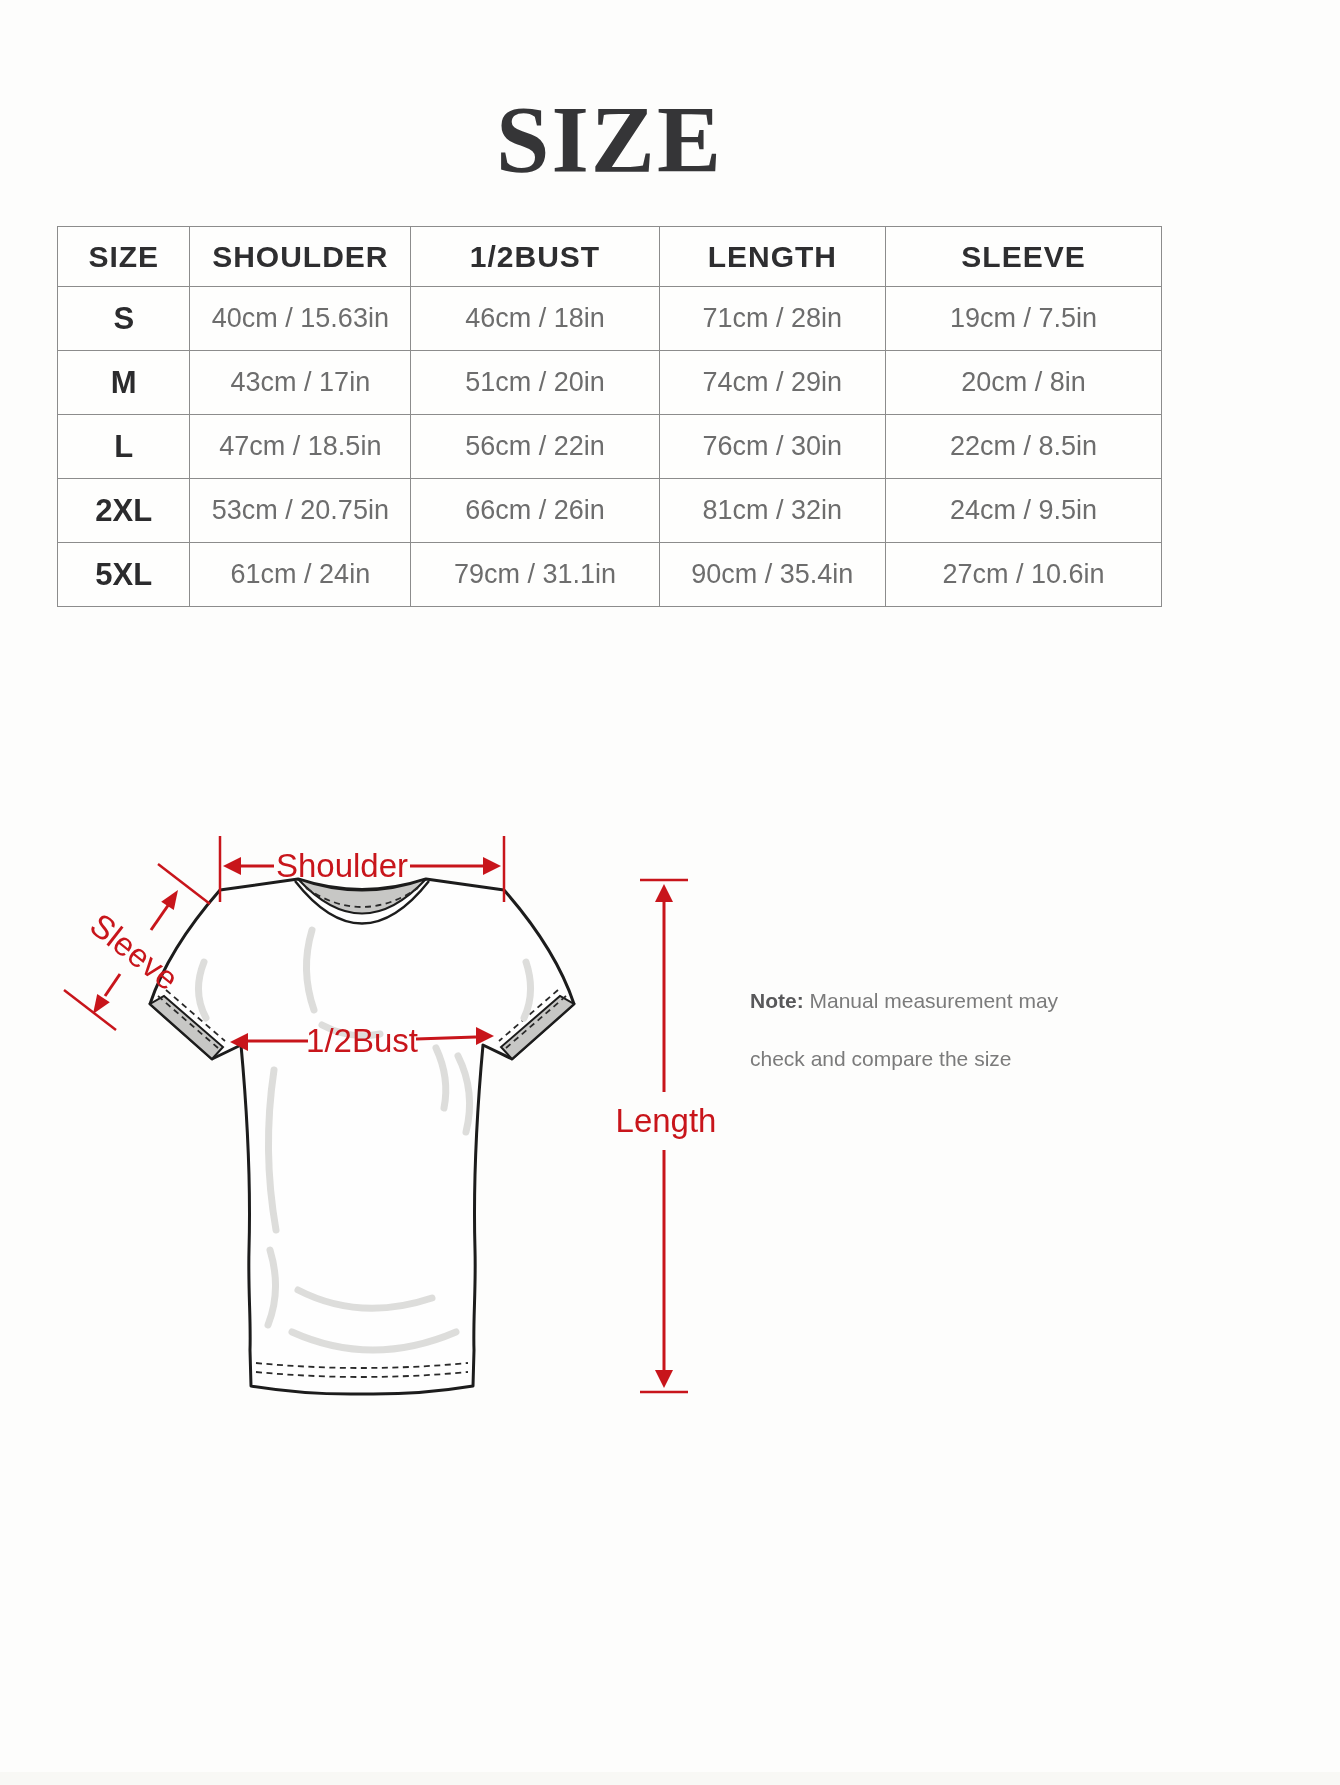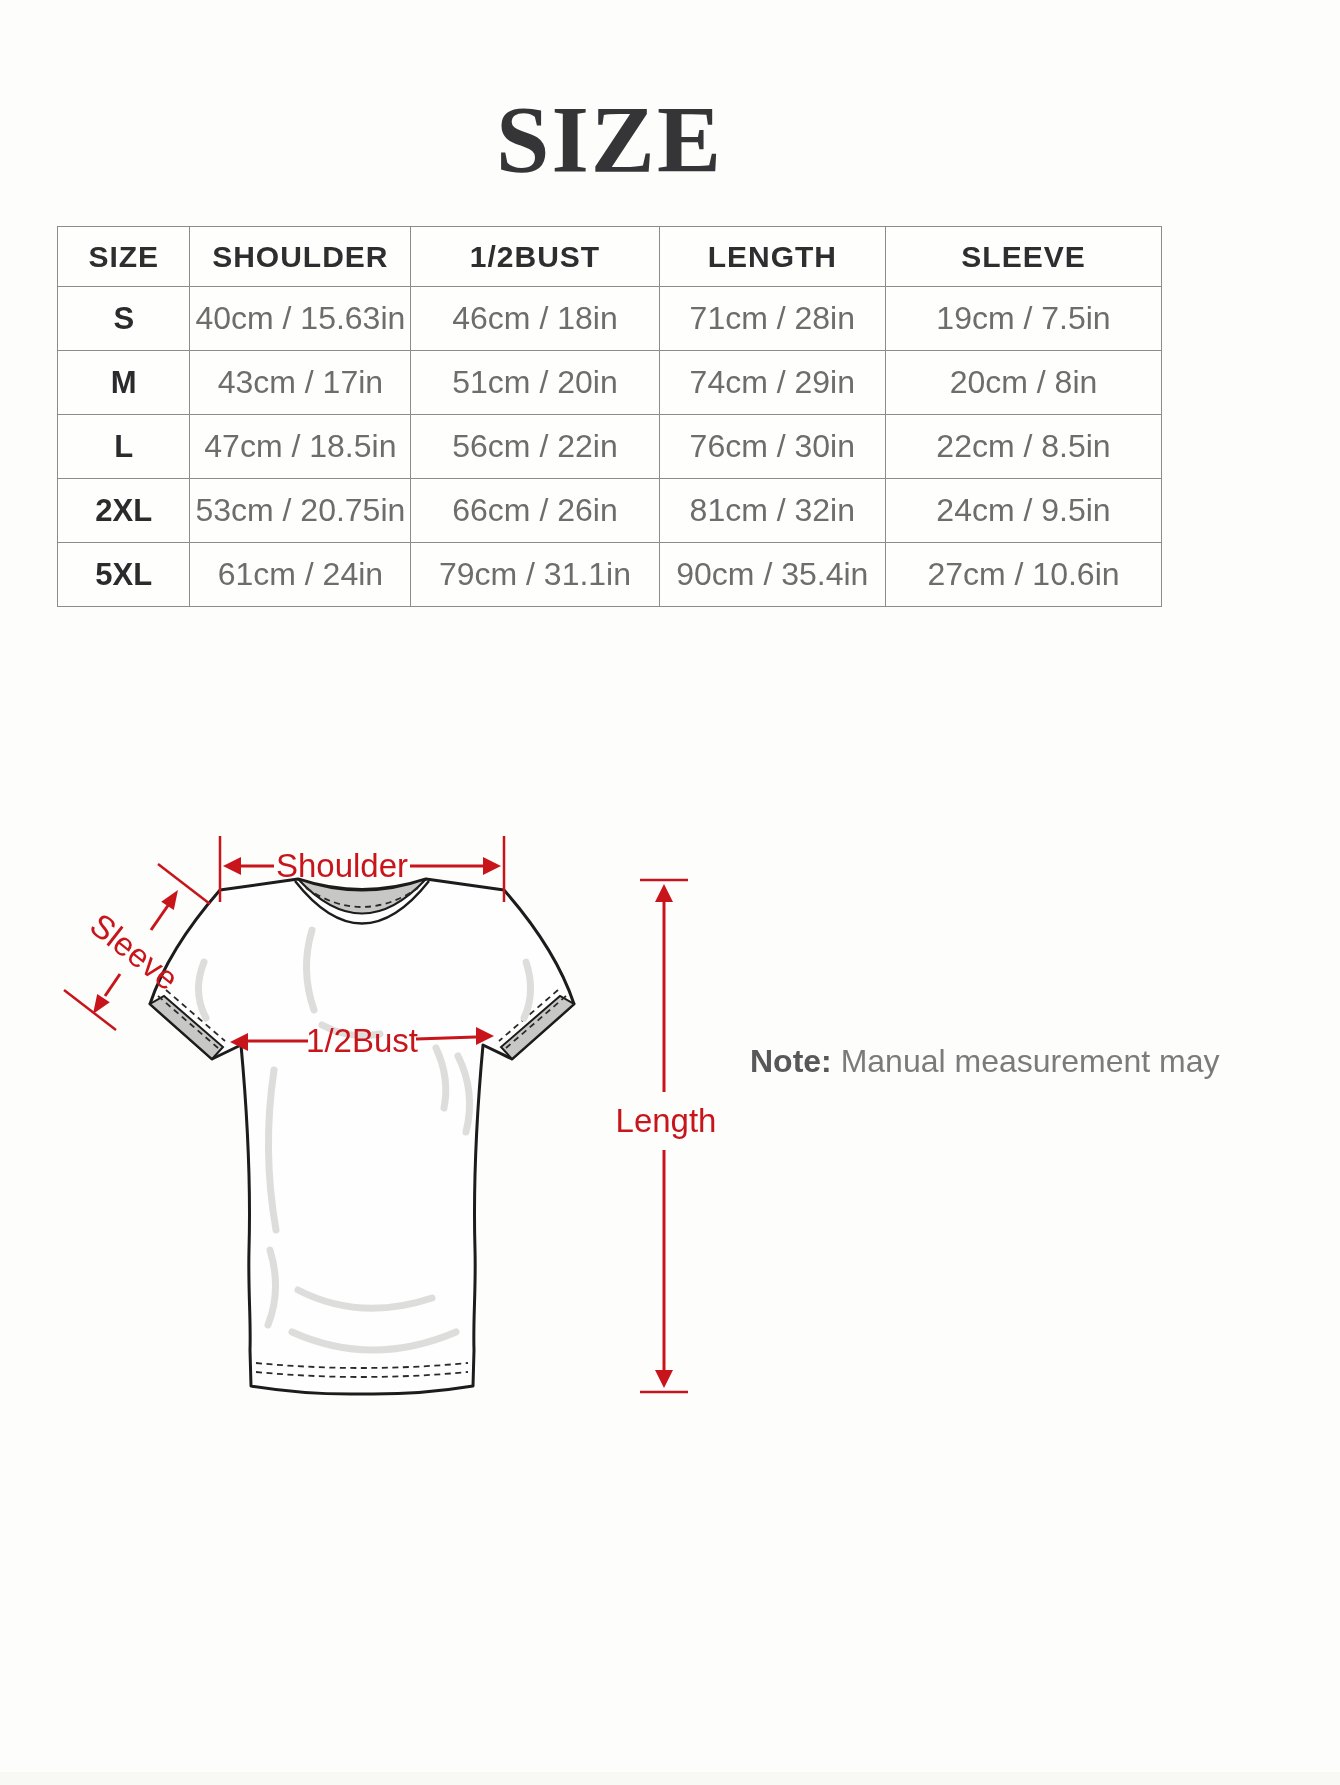--- a/index.html
+++ b/index.html
@@ -13,35 +13,35 @@
     letter-spacing:2px;color:#353537;
   }
   table.size-table{
     position:absolute;left:57px;top:226px;width:1105px;
     border-collapse:collapse;table-layout:fixed;background:#fefefd;
   }
   .size-table th,.size-table td{
     border:1px solid #8c8c8c;text-align:center;padding:0;vertical-align:middle;
   }
   .size-table th{height:59px;font-size:30px;font-weight:bold;color:#2e2e30;letter-spacing:1px;}
-  .size-table td{height:63px;font-size:32px;color:#6d6d6d;}
+  .size-table td{height:63px;font-size:27px;color:#6d6d6d;}
   .size-table td.size-col{font-size:31px;font-weight:bold;color:#2b2b2d;}
   .diagram{position:absolute;left:60px;top:820px;width:680px;height:650px;}
   .outline{fill:#fefefe;stroke:#1c1c1c;stroke-width:3;stroke-linejoin:round;}
   .seam{fill:none;stroke:#1c1c1c;stroke-width:2.4;}
   .grayfill{fill:#c7c7c5;stroke:#1c1c1c;stroke-width:2;}
   .stitch{fill:none;stroke:#2a2a2a;stroke-width:1.8;stroke-dasharray:6 4.5;}
   .wrinkle{fill:none;stroke:#dddddb;stroke-width:7;stroke-linecap:round;}
   .red-line{fill:none;stroke:var(--accent,#c8151b);stroke-width:3;}
   .red-tick{fill:none;stroke:var(--accent,#c8151b);stroke-width:2.5;}
   .red-head{fill:var(--accent,#c8151b);stroke:none;}
   .red-text{fill:var(--accent,#c8151b);font-family:"Liberation Sans",sans-serif;font-size:33px;}
   .note{
-    position:absolute;left:750px;top:1032px;width:480px;
-    font-size:32px;line-height:58px;color:#7b7b7b;
+    position:absolute;left:750px;top:972px;width:480px;
+    font-size:21px;line-height:58px;color:#7b7b7b;
   }
   .note b{color:#58585a;font-weight:bold;}
   .bottom-strip{position:absolute;left:0;bottom:0;width:100%;height:13px;background:#f8f8f5;}
 </style>
 </head>
 <body>
 
 <div class="title">SIZE</div>
 
 <table class="size-table">
@@ -181,15 +181,16 @@
     <polygon class="red-head" points="604,64 595,82 613,82"></polygon>
     <path class="red-line" d="M 604,80 L 604,272"></path>
     <text class="red-text" x="606" y="312" text-anchor="middle">Length</text>
     <path class="red-line" d="M 604,330 L 604,552"></path>
     <polygon class="red-head" points="604,568 595,550 613,550"></polygon>
   </g>
 </svg>
 
 <div class="note">
   <div><b>Note:</b> <span>Manual measurement may</span></div>
+  <div>check and compare the size</div>
 </div>
 
 <div class="bottom-strip"></div>
 
 </body></html>

